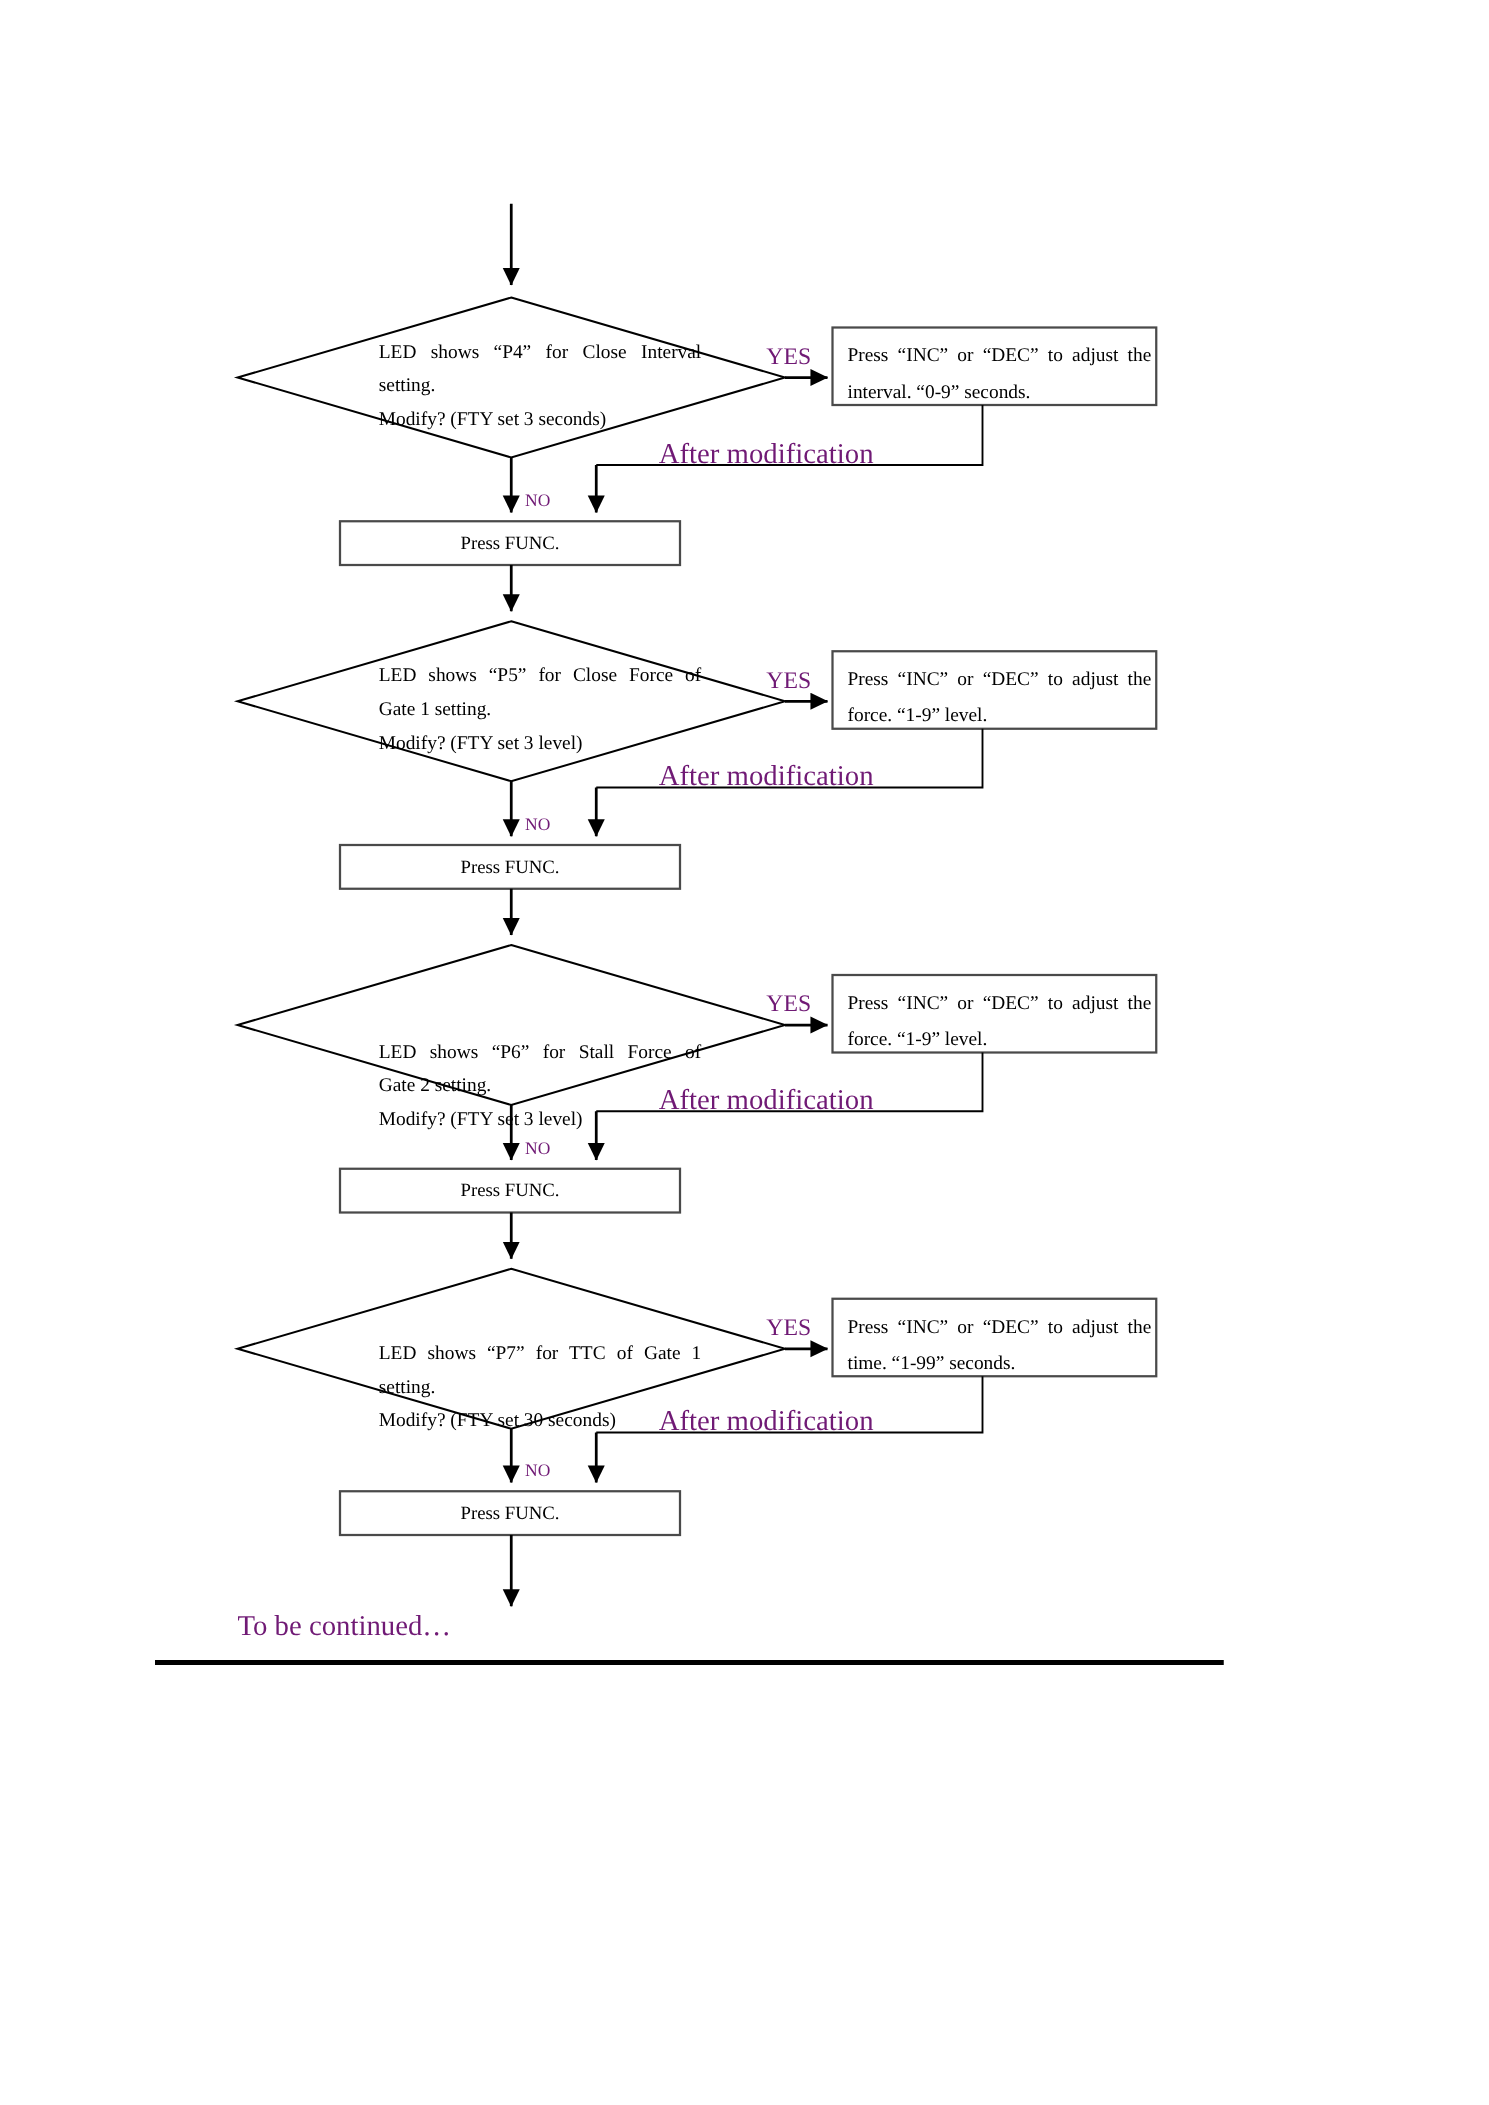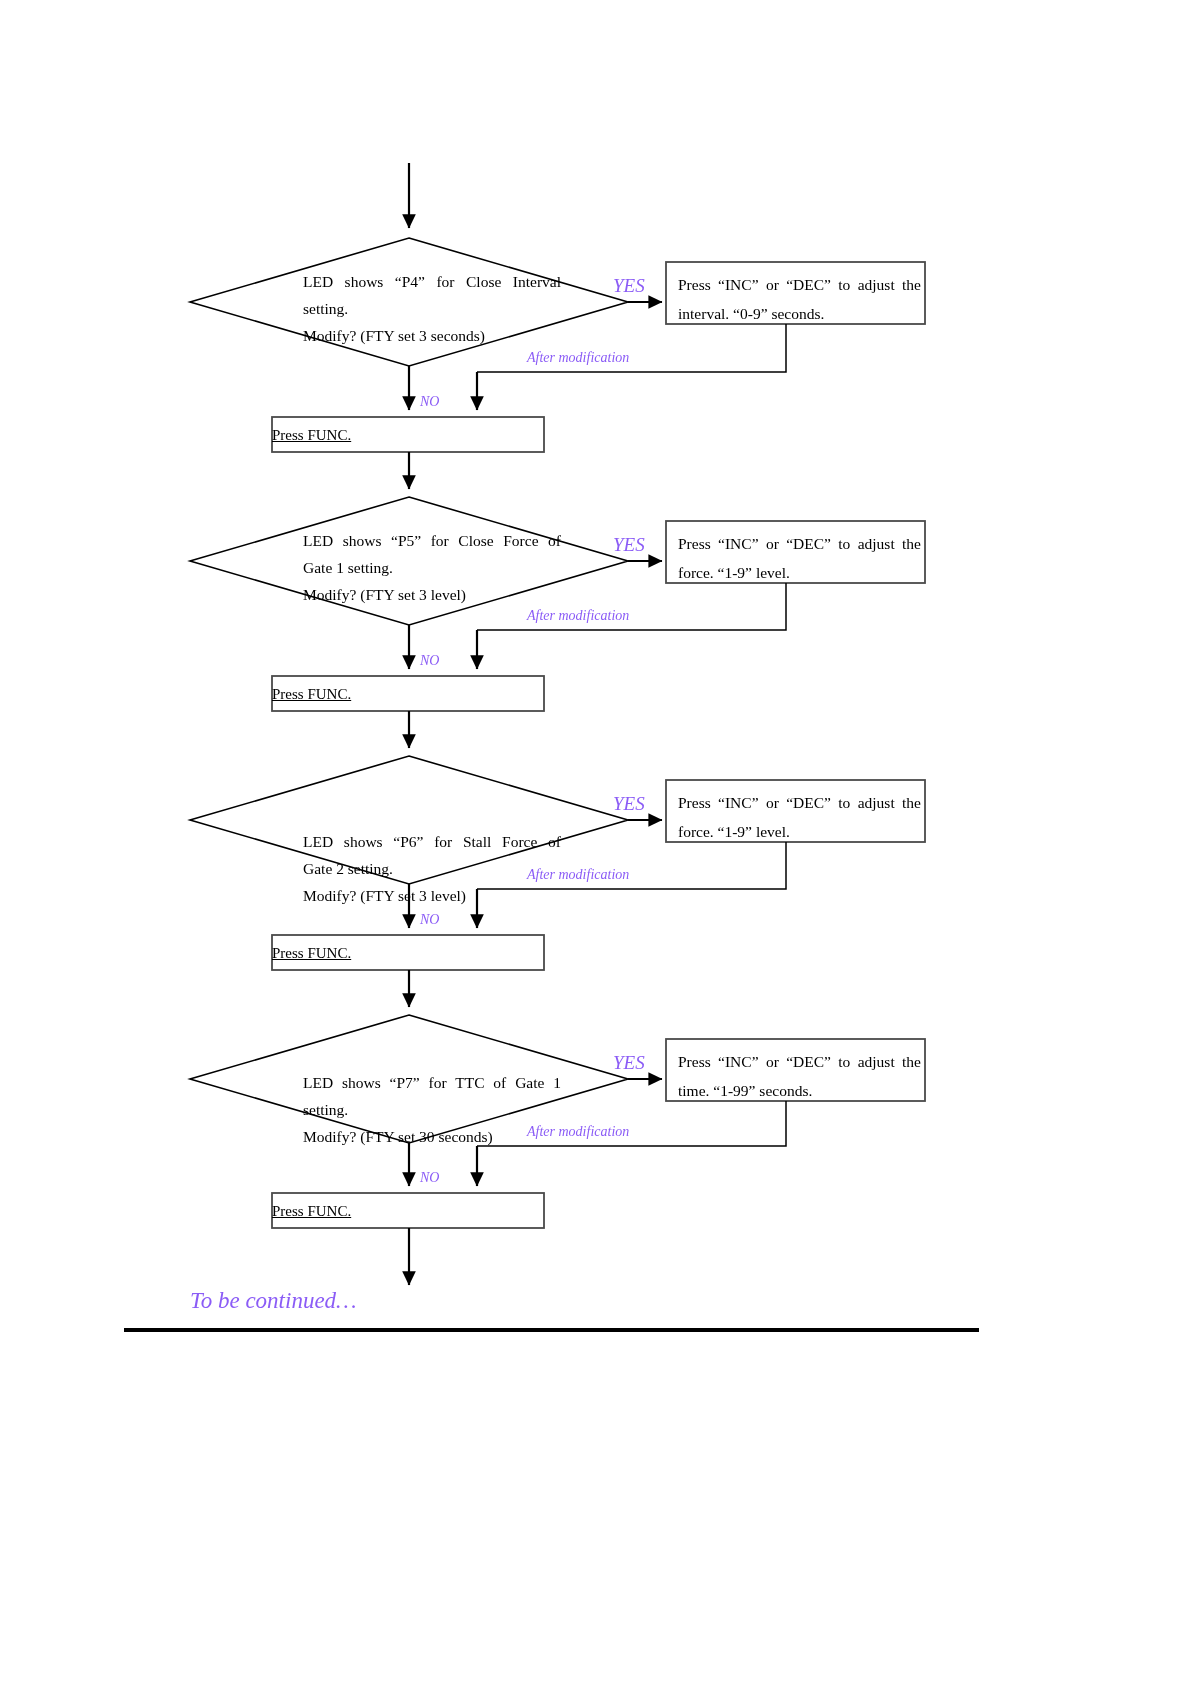--- a/index.html
+++ b/index.html
@@ -45,23 +45,22 @@
     fill: #ffffff;
     stroke: #4a4a4a;
     stroke-width: 1.8;
   }
   .footer-rule {
     fill: #000000;
   }
   .txt {
     position: absolute;
     font-family: "Liberation Serif", "DejaVu Serif", serif;
-    color: #8b5cf6;
+    color: #701a75;
     white-space: nowrap;
-    font-style: italic;
   }
   .dec-text {
     position: absolute;
     font-size: 15.5px;
     line-height: 27px;
     color: #000000;
     width: 300px;
   }
   .dec-text .just {
     text-align: justify;
@@ -82,28 +81,27 @@
     width: 243px;
     display: block;
   }
   .label-yes {
     font-size: 19px;
   }
   .label-no {
     font-size: 14px;
   }
   .label-after {
-    font-size: 14px;
+    font-size: 23px;
   }
   .func-label {
     position: absolute;
     font-size: 15px;
-    text-align: left;
-    color: #000000;
-    text-decoration: underline;
+    text-align: center;
+    color: #000000;
   }
   .cont-label {
     font-size: 23px;
   }
 </style>
 </head>
 <body>
 
 <div id="page">
 

